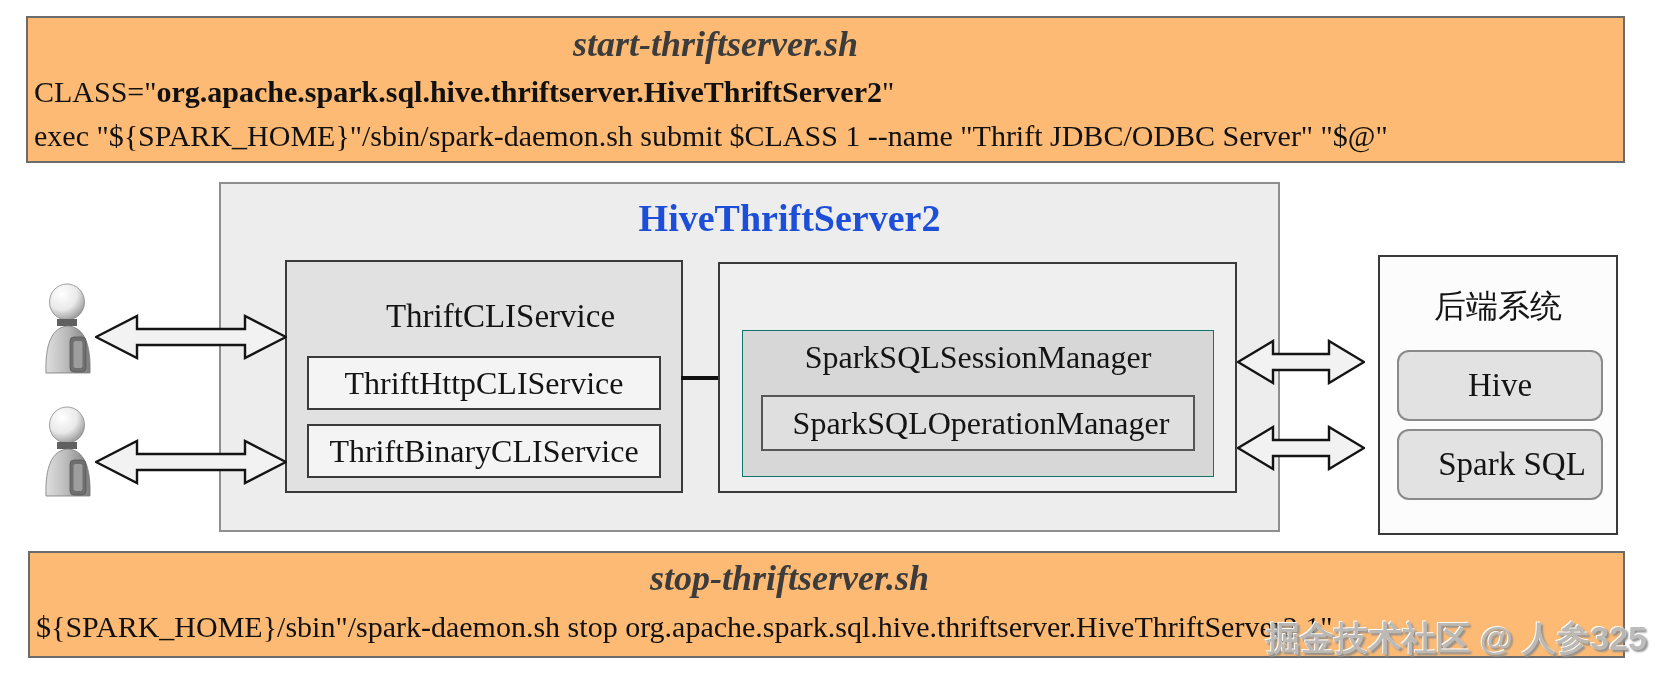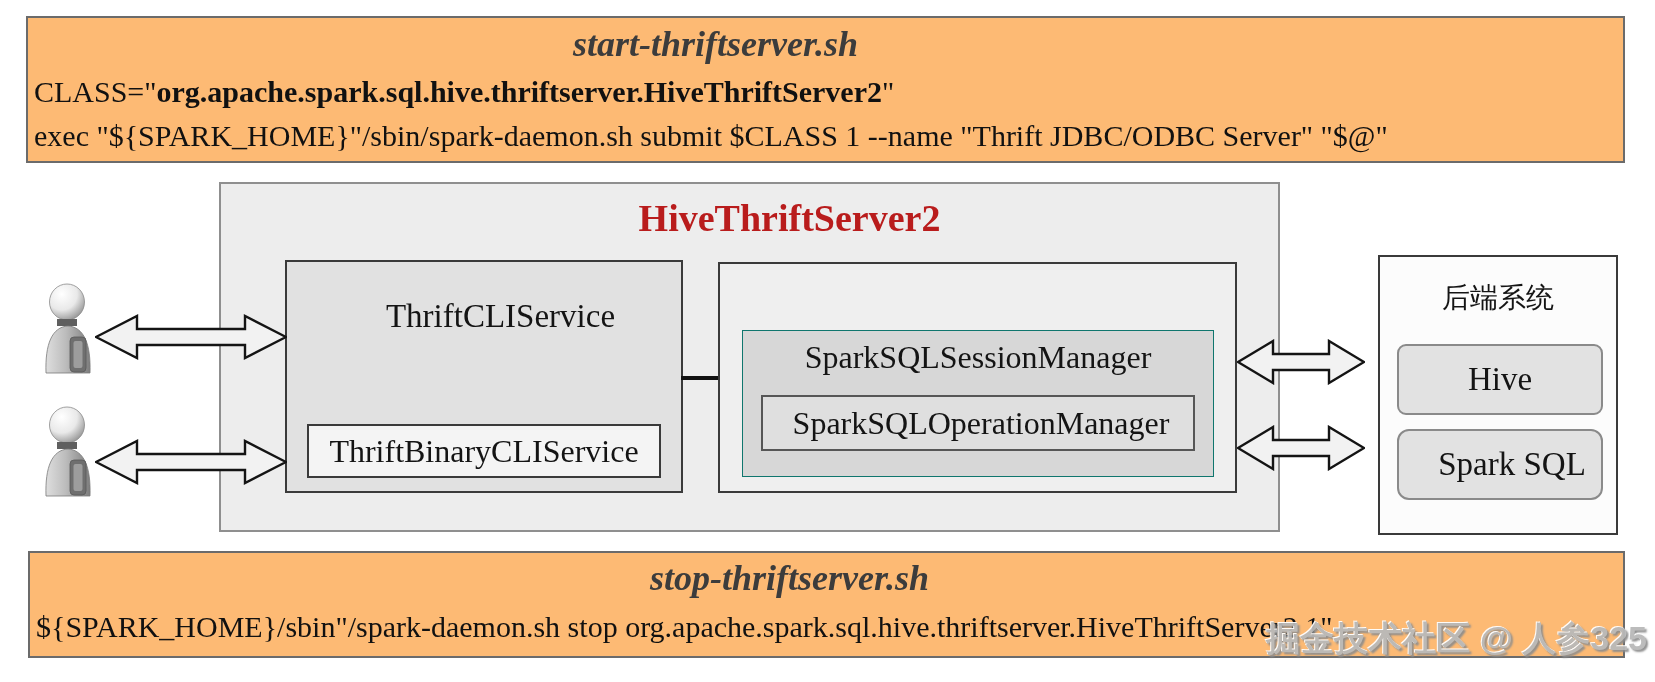--- a/index.html
+++ b/index.html
@@ -27,21 +27,21 @@
     color:#111;
   }
   .panel-bottom .code-line { line-height:48px; }
   
   .outer-box {
     position:absolute; left:219px; top:182px; width:1061px; height:350px;
     background:#ededed; border:2px solid #8f8f8f;
   }
   .outer-title {
     position:absolute; left:0; right:0; top:12px; text-align:center;
-    font-size:38px; font-weight:bold; color:#b91c1c; transform:translateX(40px);
+    font-size:38px; font-weight:bold; color:#1d4ed8; transform:translateX(40px);
   }
   
   .thrift-box {
     position:absolute; left:285px; top:260px; width:398px; height:233px;
     background:#e1e1e1; border:2px solid #3a3a3a;
   }
   .box-label { position:absolute; left:0; right:0; text-align:center; font-size:33px; }
   .thrift-label { top:36px;margin-left:33px; }
   .sub-box {
     position:absolute; left:20px; width:354px; height:54px;
@@ -66,27 +66,27 @@
   .operation-box {
     position:absolute; left:18px; top:64px; width:434px; height:56px;
     background:#dfdfdf; border:2px solid #565656;
     display:flex; align-items:center; justify-content:center; font-size:32px;padding-left:6px;
   }
   
   .backend-box {
     position:absolute; left:1378px; top:255px; width:240px; height:280px;
     background:#fcfcfc; border:2px solid #3a3a3a;
   }
-  .backend-title { top:22px; font-size:28px; }
+  .backend-title { top:28px; font-size:32px; }
   .backend-item {
     position:absolute; left:17px; width:206px; height:71px; border-radius:12px;
     background:#e2e2e2; border:2px solid #8a8a8a;
     display:flex; align-items:center; justify-content:center; font-size:33px;
   }
-  .backend-hive { top:87px;border-radius:9px; }
+  .backend-hive { top:93px; }
   .backend-spark { top:172px;padding-left:24px; }
   
   .arrow { position:absolute; }
   .arrow svg { display:block; }
   .arrow-l1 { left:95px; top:314px; }
   .arrow-l2 { left:95px; top:439px; }
   .arrow-r1 { left:1237px; top:339px; }
   .arrow-r2 { left:1237px; top:425px; }
   .user { position:absolute; width:56px; height:92px; }
   .user-1 { left:40px; top:282px; }
@@ -124,20 +124,23 @@
     <div class="code-line"><span>CLASS="</span><b>org.apache.spark.sql.hive.thriftserver.HiveThriftServer2</b><span>"</span></div>
     <div class="code-line">exec "${SPARK_HOME}"/sbin/spark-daemon.sh submit $CLASS 1 --name "Thrift JDBC/ODBC Server" "$@"</div>
   </div>
 
   <div class="outer-box">
     <div class="outer-title">HiveThriftServer2</div>
   </div>
 
   <div class="thrift-box">
     <div class="box-label thrift-label">ThriftCLIService</div>
+    <div class="sub-box sub-http">
+      <span>ThriftHttpCLIService</span>
+    </div>
     <div class="sub-box sub-binary">
       <span>ThriftBinaryCLIService</span>
     </div>
   </div>
 
   <div class="connector"></div>
 
   <div class="sparkcli-box">
     <div class="session-box">
       <div class="box-label session-label">SparkSQLSessionManager</div>

